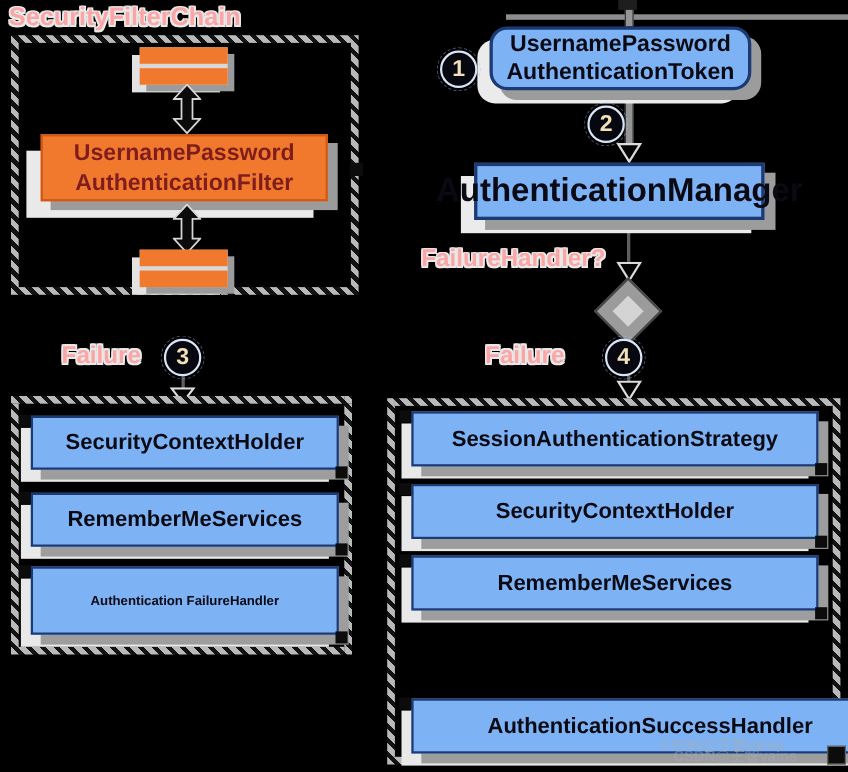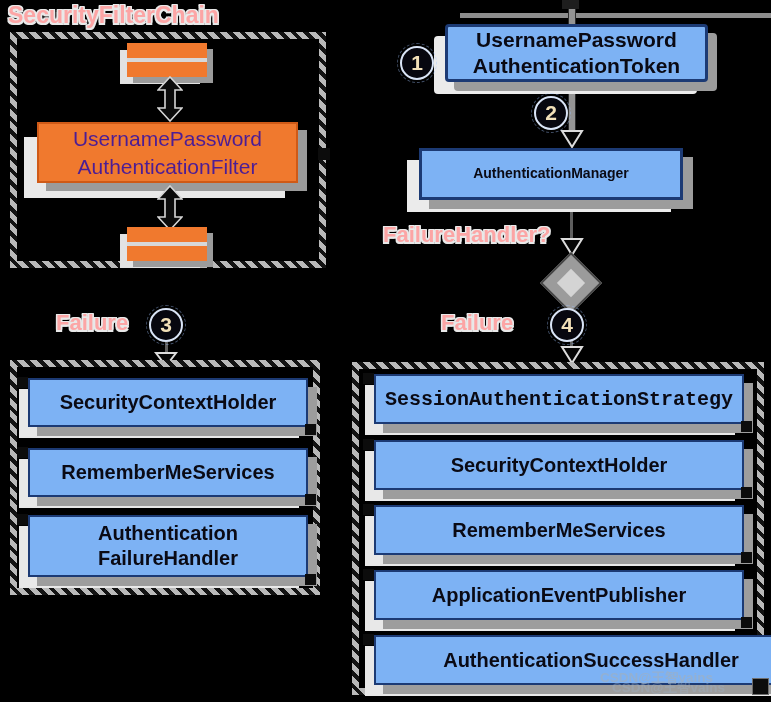--- a/index.html
+++ b/index.html
@@ -26,21 +26,21 @@
     border:7px dashed #9a9a9a;
     border-image:repeating-linear-gradient(45deg,#b9b9b9 0 5px,#131313 5px 9px) 7;
   }
   .fc-box { left:10px; top:32px; width:316px; height:236px; }
   .failure-box { left:10px; top:360px; width:310px; height:235px; }
   .success-box { left:352px; top:362px; width:412px; height:333px; }
 
   
   .obox {
     position:absolute; box-sizing:border-box; background:#f0792e;
-    border:2px solid #cf5a17; color:#4c1d95; font-weight:normal;
+    border:2px solid #cf5a17; color:#7f1d1d; font-weight:bold;
     display:flex; align-items:center; justify-content:center; text-align:center;
     box-shadow:9px 8px 0 #9b9b9b, -13px 15px 0 #e9e9e9;
   }
   .filter-box { left:20px; top:83px; width:261px; height:61px; font-size:21px; line-height:1.3; }
   .bars {
     position:absolute; width:80px; height:34px; background:#d8d8d8;
     display:flex; flex-direction:column; justify-content:space-between;
     box-shadow:6px 6px 0 #9b9b9b, -7px 7px 0 #e2e2e2;
   }
   .bars .bar { height:15px; background:#f0792e; }
@@ -48,32 +48,32 @@
   .bars-bottom { left:110px; top:188px; }
 
   
   .bbox {
     position:absolute; box-sizing:border-box; background:#7db2f4;
     border:2px solid #1c3a74; color:#0a0a14; font-weight:bold;
     display:flex; align-items:center; justify-content:center; text-align:center;
     box-shadow:9px 9px 0 #9d9d9d, -9px 11px 0 #e8e8e8; line-height:1.25;
   }
   .token {
-    left:445px; top:24px; width:263px; height:58px; border-radius:4px;
+    left:445px; top:24px; width:238px; height:58px; border-radius:16px;
     border-width:3px; font-size:21px; z-index:2;
     box-shadow:9px 9px 0 #9c9c9c, -11px 12px 0 #ebebeb;
   }
   .manager {
-    left:419px; top:148px; width:264px; height:52px; border-width:3px; font-size:14px; z-index:2;
+    left:431px; top:148px; width:264px; height:52px; border-width:3px; font-size:30px; z-index:2;
     box-shadow:10px 9px 0 #9c9c9c, -12px 12px 0 #ebebeb;
   }
   .f1 { left:11px; top:11px;  width:280px; height:49px; font-size:20px; }
   .f2 { left:11px; top:81px;  width:280px; height:49px; font-size:20px; }
-  .f3 { left:11px; top:148px; width:280px; height:62px; font-size:20px; }
-  .s1 { left:15px; top:5px;   width:370px; height:50px; font-size:20px;font-family:Liberation Mono, monospace; }
+  .f3 { left:11px; top:148px; width:280px; height:62px; font-size:12px; }
+  .s1 { left:15px; top:5px;   width:370px; height:50px; font-size:20px; }
   .s2 { left:15px; top:71px;  width:370px; height:50px; font-size:20px; }
   .s3 { left:15px; top:136px; width:370px; height:50px; font-size:20px; }
   .s4 { left:15px; top:201px; width:370px; height:50px; font-size:20px; }
   .s5 { left:15px; top:266px; width:434px; height:50px; font-size:20px; }
   
   .grp .bbox::before {
     content:""; position:absolute; left:-13px; top:-3px; width:11px; height:11px; background:#0c0c0c;
   }
   .grp .bbox::after {
     content:""; position:absolute; right:-10px; bottom:-10px; width:11px; height:11px; background:#0c0c0c;
@@ -189,21 +189,20 @@
   <div class="vline vl-diamond"></div>
   <div class="halo success-label">Failure</div>
   <div class="stepnum c4">4</div>
   <svg class="arrow-open ao-succ" width="24" height="18" viewBox="0 0 24 18">
     <path d="M2 1 H22 L12 17 Z" fill="#050505" stroke="#dcdcdc" stroke-width="2"></path>
   </svg>
   <div class="ants success-box grp">
     <div class="bbox s1">SessionAuthenticationStrategy</div>
     <div class="bbox s2">SecurityContextHolder</div>
     <div class="bbox s3">RememberMeServices</div>
-    <div class="bbox s4">ApplicationEventPublisher</div>
     <div class="bbox s5">AuthenticationSuccessHandler</div>
   </div>
 
   <div class="watermark wm1">CSDN@王智vains</div>
   <div class="watermark wm2">CSDN@王智vains</div>
   <div class="sq corner-handle"></div>
 
 </div>
 
 </body></html>

